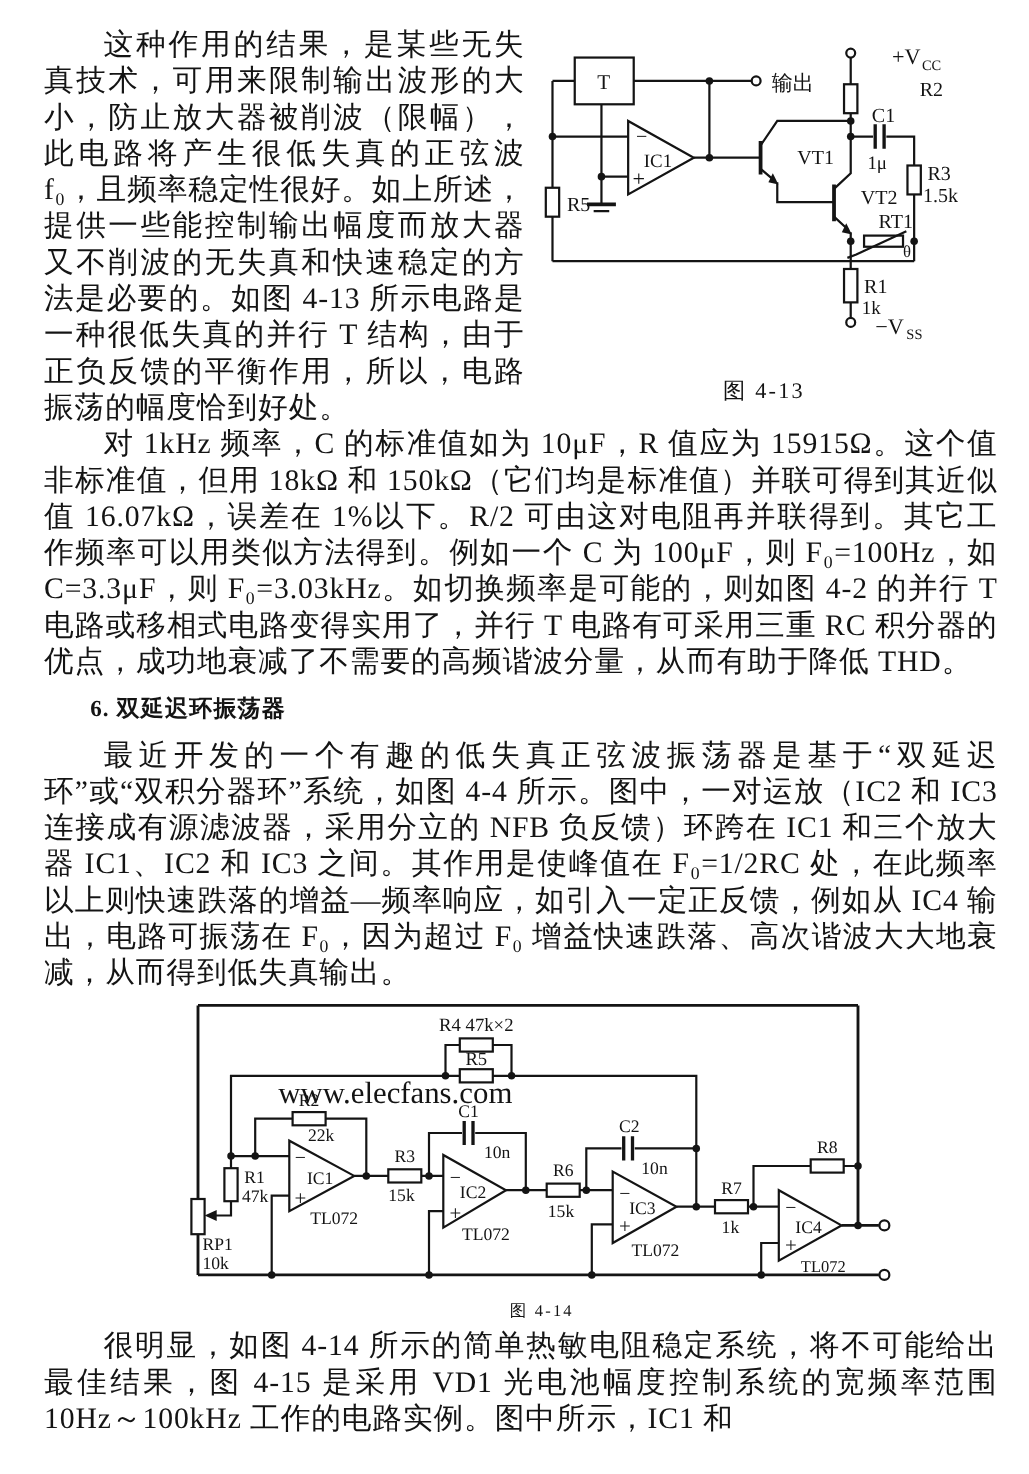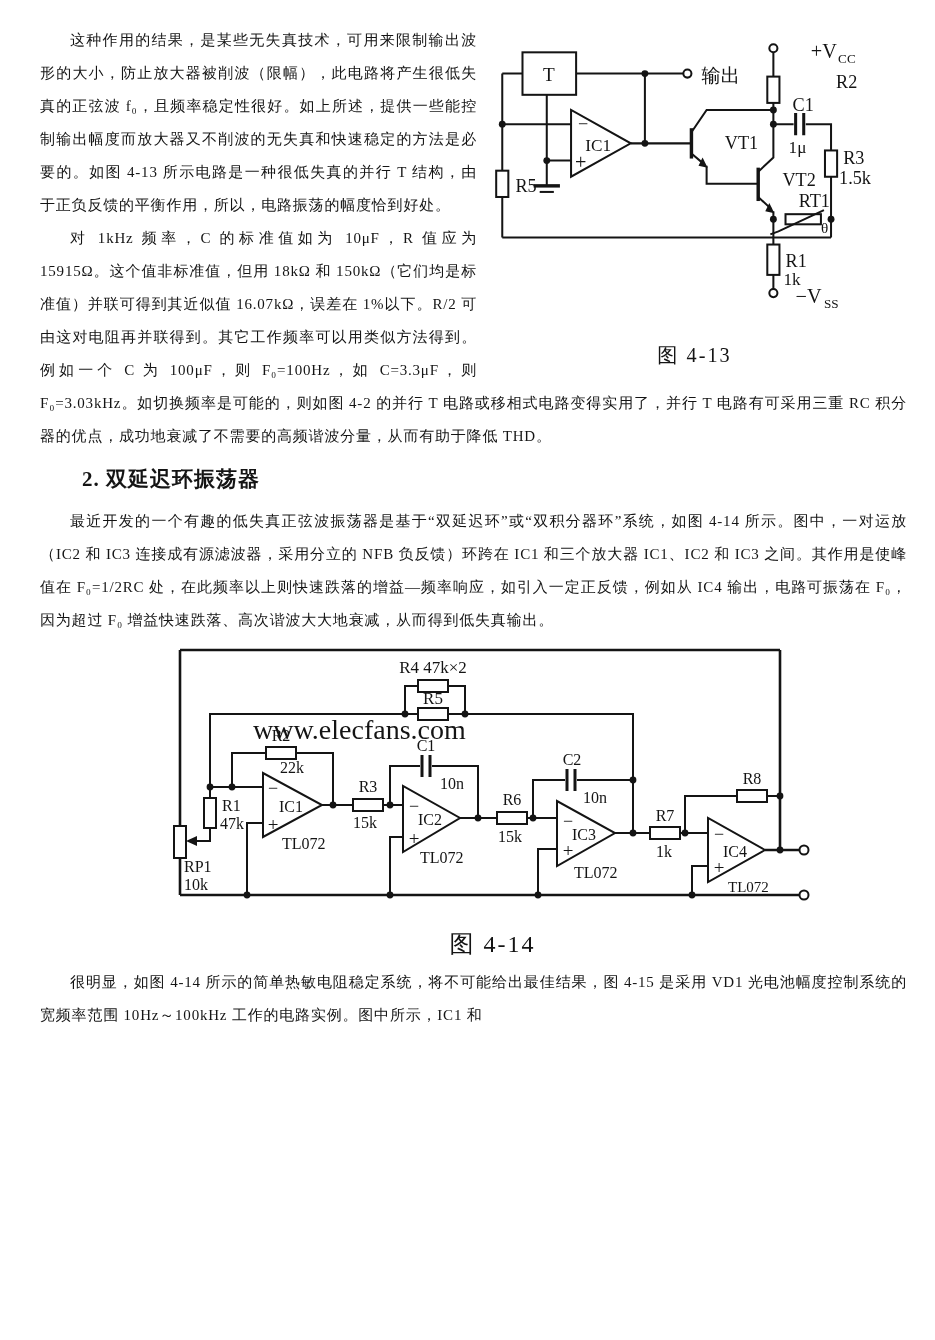--- a/index.html
+++ b/index.html
@@ -1,26 +1,26 @@
 <!DOCTYPE html>
 <html><head>
 <meta charset="utf-8">
 <style>
   html,body{margin:0;padding:0;background:#ffffff;}
   body{width:935px;height:1340px;overflow:hidden;color:#141414;
        font-family:"Liberation Serif","DejaVu Serif",serif;}
   .page{padding:24px 28px 0 40px;position:relative;}
-  p.body-text{margin:0;font-size:15px;line-height:33px;letter-spacing:0.8px;
+  p.body-text{margin:0;font-size:27px;line-height:33px;letter-spacing:0.8px;
        text-align:justify;text-indent:2em;}
   .heading{font-size:21px;font-weight:bold;margin:12px 0;text-indent:2em;letter-spacing:1px;}
   .fig13{float:right;width:420px;margin:0 0 0 10px;}
   .fig13 svg{display:block;}
   .fig14{clear:both;width:765px;margin:4px 0 2px 130px;}
   .fig14 svg{display:block;}
-  .caption14{font-size:24px;text-align:center;margin:17px 120px 6px 0;letter-spacing:2px;}
+  .caption14{font-size:15px;text-align:center;margin:7px 120px 6px 0;letter-spacing:2px;}
   svg text{font-family:"Liberation Serif","DejaVu Serif",serif;fill:#141414;}
   .wire{stroke:#141414;stroke-width:2;fill:none;}
   .wire-thick{stroke:#141414;stroke-width:2.6;fill:none;}
   .comp{fill:#ffffff;stroke:#141414;stroke-width:2;}
   .dot{fill:#141414;stroke:none;}
   .term{fill:#ffffff;stroke:#141414;stroke-width:2;}
   .plate{stroke:#141414;stroke-width:3;fill:none;}
   .bar{stroke:#141414;stroke-width:3.4;fill:none;}
   .arrow{fill:#141414;stroke:none;}
 </style>
@@ -92,22 +92,22 @@
       <text x="293" y="258" font-size="17">1k</text>
       <text x="305" y="276" font-size="20">−V</text>
       <text x="333" y="281" font-size="13">SS</text>
       <text x="28" y="166" font-size="18">R5</text>
       <text x="205" y="334" font-size="20" text-anchor="middle" letter-spacing="2">图 4-13</text>
     </svg>
   </div>
 
   <p class="body-text">这种作用的结果，是某些无失真技术，可用来限制输出波形的大小，防止放大器被削波（限幅），此电路将产生很低失真的正弦波 f₀，且频率稳定性很好。如上所述，提供一些能控制输出幅度而放大器又不削波的无失真和快速稳定的方法是必要的。如图 4-13 所示电路是一种很低失真的并行 T 结构，由于正负反馈的平衡作用，所以，电路振荡的幅度恰到好处。</p>
   <p class="body-text">对 1kHz 频率，C 的标准值如为 10μF，R 值应为 15915Ω。这个值非标准值，但用 18kΩ 和 150kΩ（它们均是标准值）并联可得到其近似值 16.07kΩ，误差在 1%以下。R/2 可由这对电阻再并联得到。其它工作频率可以用类似方法得到。例如一个 C 为 100μF，则 F₀=100Hz，如 C=3.3μF，则 F₀=3.03kHz。如切换频率是可能的，则如图 4-2 的并行 T 电路或移相式电路变得实用了，并行 T 电路有可采用三重 RC 积分器的优点，成功地衰减了不需要的高频谐波分量，从而有助于降低 THD。</p>
-  <div class="heading">2. 双延迟环振荡器</div>
-  <p class="body-text">最近开发的一个有趣的低失真正弦波振荡器是基于“双延迟环”或“双积分器环”系统，如图 4-14 所示。图中，一对运放（IC2 和 IC3 连接成有源滤波器，采用分立的 NFB 负反馈）环跨在 IC1 和三个放大器 IC1、IC2 和 IC3 之间。其作用是使峰值在 F₀=1/2RC 处，在此频率以上则快速跌落的增益—频率响应，如引入一定正反馈，例如从 IC4 输出，电路可振荡在 F₀，因为超过 F₀ 增益快速跌落、高次谐波大大地衰减，从而得到低失真输出。</p>
+  <div class="heading">6. 双延迟环振荡器</div>
+  <p class="body-text">最近开发的一个有趣的低失真正弦波振荡器是基于“双延迟环”或“双积分器环”系统，如图 4-4 所示。图中，一对运放（IC2 和 IC3 连接成有源滤波器，采用分立的 NFB 负反馈）环跨在 IC1 和三个放大器 IC1、IC2 和 IC3 之间。其作用是使峰值在 F₀=1/2RC 处，在此频率以上则快速跌落的增益—频率响应，如引入一定正反馈，例如从 IC4 输出，电路可振荡在 F₀，因为超过 F₀ 增益快速跌落、高次谐波大大地衰减，从而得到低失真输出。</p>
 
   <div class="fig14">
     <svg width="765" height="270" viewBox="0 0 765 270">
       <g>
 
         <path class="wire-thick" d="M10,9 H610 M10,9 V185 M10,217 V254 M10,254 H629 M610,9 V209"></path>
 
         <path class="wire" d="M40,146 V73 H248 M278,73 H463 V192 M235,73 V45 H248 M278,45 H295 V73"></path>
 
         <path class="wire" d="M40,146 H93 M62,146 V112 H96 M126,112 H163 V164 M40,146 V157 M40,187 V200 H24 M93,182 H77 V254"></path>

